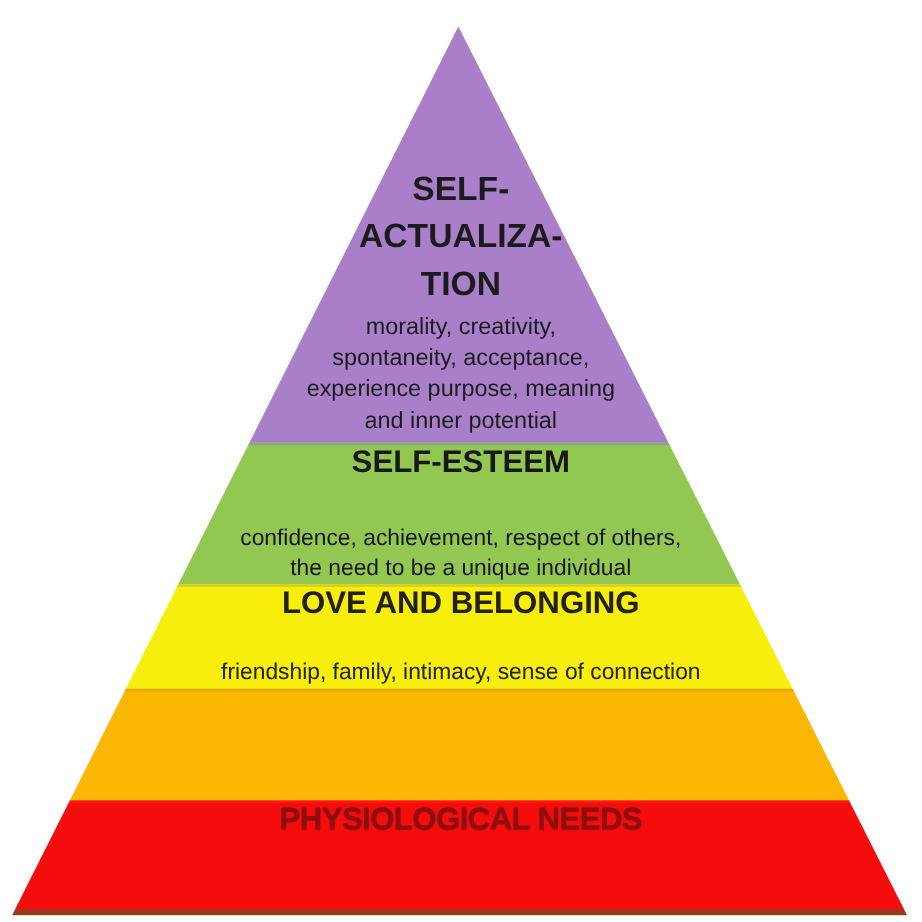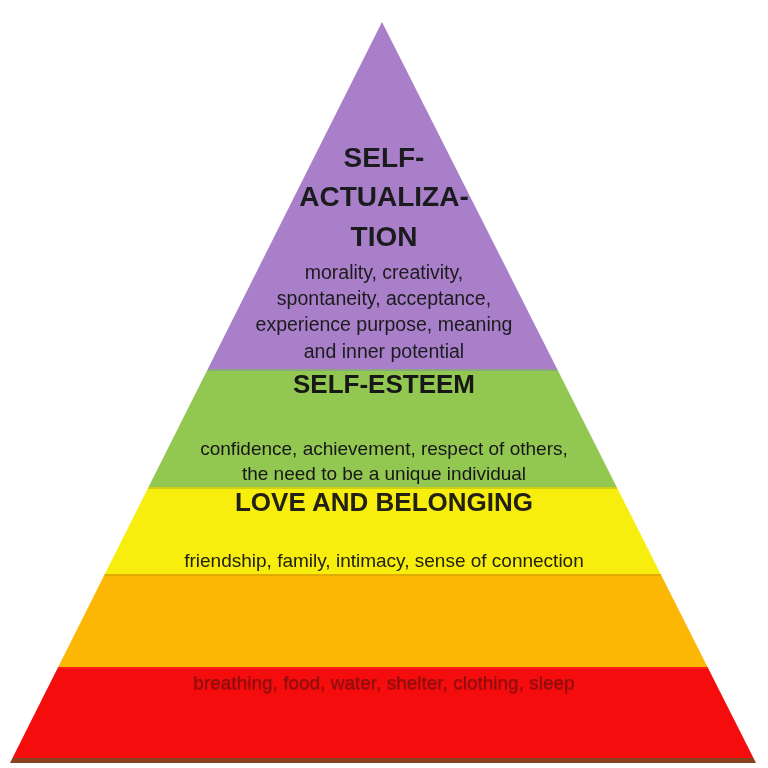--- a/index.html
+++ b/index.html
@@ -105,17 +105,17 @@
 the need to be a unique individual</p>
     </div>
 
     <div class="label label-2" style="color: rgb(35, 32, 20);">
       <h2 class="lvl-title">LOVE AND BELONGING</h2>
       <p class="lvl-desc">friendship, family, intimacy, sense of connection</p>
     </div>
 
 
     <div class="label label-4" style="color: rgb(140, 15, 16);">
-      <p class="lvl-desc">breathing, food, water, shelter, clothing, sleep</p>
+      <h2 class="lvl-title">PHYSIOLOGICAL NEEDS</h2>
     </div>
 
   </div>
 </div>
 
 </body></html>

